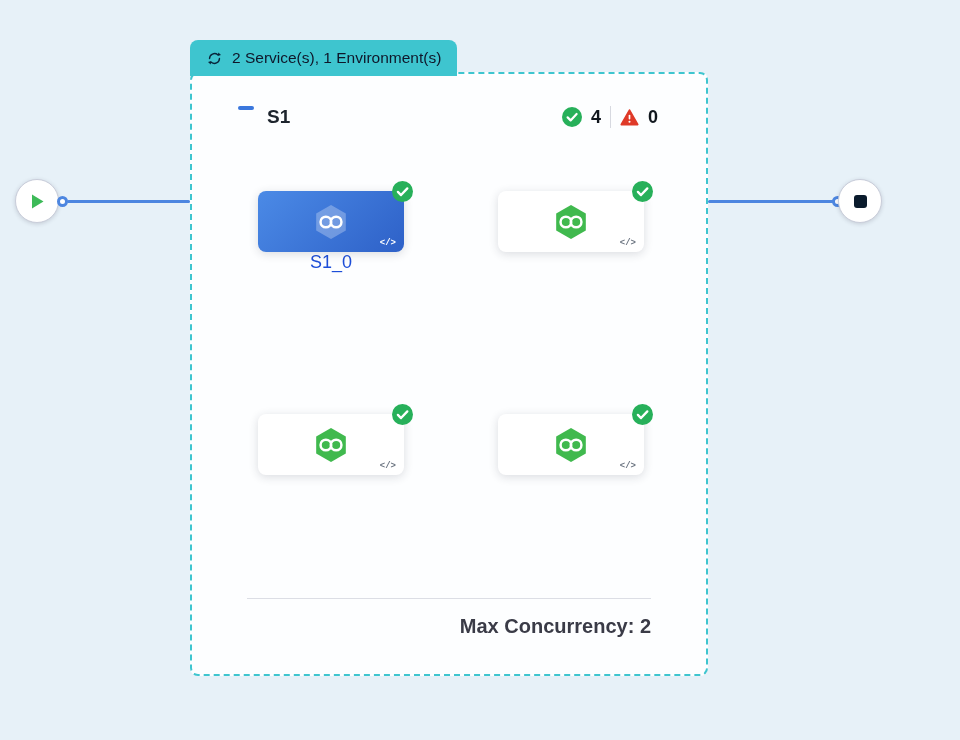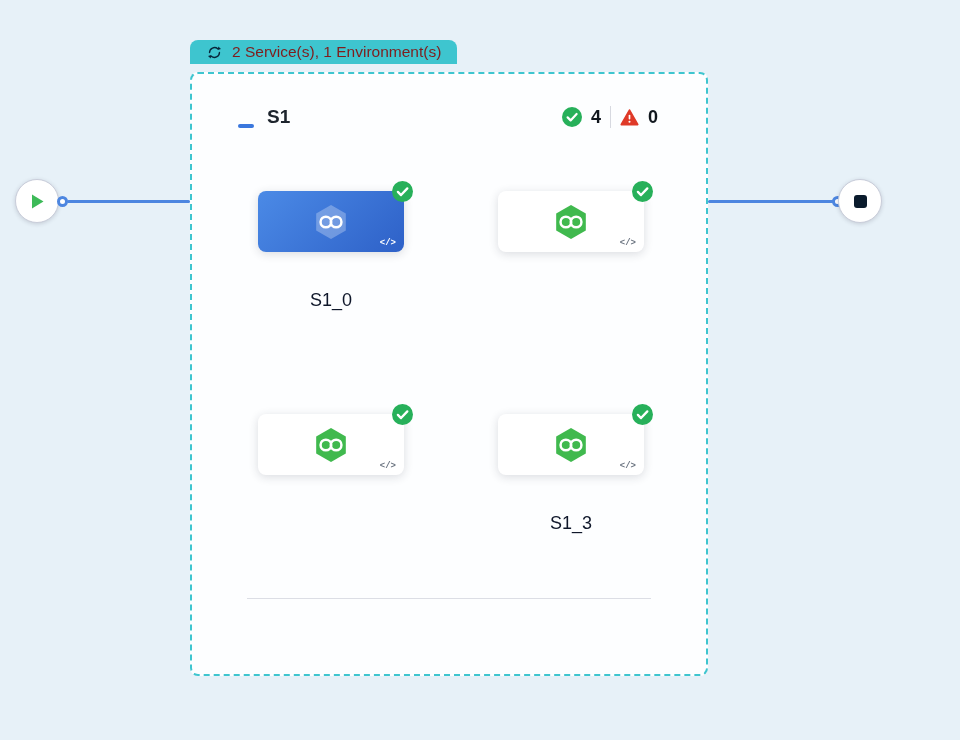--- a/index.html
+++ b/index.html
@@ -22,48 +22,48 @@
   .connector-dot{position:absolute;width:11px;height:11px;border-radius:50%;background:#fff;
     border:3px solid var(--connector-blue);box-sizing:border-box;z-index:2;}
 
   
   .node-circle{position:absolute;width:44px;height:44px;border-radius:50%;background:#fff;
     border:1px solid #c9cdda;box-shadow:0 1px 4px rgba(40,41,61,.18);
     display:flex;align-items:center;justify-content:center;z-index:2;box-sizing:border-box;}
   .stop-square{width:13px;height:13px;background:#0a1b2c;border-radius:3px;}
 
   
-  .stage-badge{position:absolute;left:190px;top:40px;height:24px;display:inline-flex;align-items:center;
+  .stage-badge{position:absolute;left:190px;top:40px;height:36px;display:inline-flex;align-items:center;
     gap:9px;padding:0 16px;background:var(--accent-teal);border-radius:8px 8px 0 0;
-    color:#7f1d1d;font-size:15.5px;font-weight:500;z-index:4;cursor:pointer;}
+    color:#0f172a;font-size:15.5px;font-weight:500;z-index:4;cursor:pointer;}
 
   
   .group-box{position:absolute;left:190px;top:72px;width:518px;height:604px;background:#fdfeff;
     border:2px dashed var(--accent-teal);border-radius:8px;box-sizing:border-box;z-index:3;}
 
   .group-header{position:absolute;left:46px;right:48px;top:32px;display:flex;align-items:center;
     justify-content:space-between;}
-  .header-left{display:flex;align-items:flex-end;}
+  .header-left{display:flex;align-items:flex-start;}
   .minus-icon{width:16px;height:4px;background:#3a77dd;border-radius:2px;cursor:pointer;}
   .group-title{font-size:19px;font-weight:700;color:var(--text-dark);margin-left:13px;}
   .counts{display:flex;align-items:center;gap:9px;font-size:18px;font-weight:700;color:#10161d;}
   .count-divider{width:1px;height:22px;background:#d7d9e0;}
   .icon{display:inline-flex;align-items:center;justify-content:center;line-height:0;}
 
   
   .service{position:absolute;width:146px;text-align:center;}
   .service .card{position:relative;width:146px;height:61px;border-radius:8px;background:#fff;
     box-shadow:0 2px 10px rgba(40,41,61,.16);display:flex;align-items:center;justify-content:center;
     cursor:pointer;}
   .service .card.selected{background:linear-gradient(135deg,var(--selected-blue-start),var(--selected-blue-end));}
   .check-badge{position:absolute;top:-10px;right:-9px;}
   .code-glyph{position:absolute;right:8px;bottom:4px;font-size:9px;font-weight:700;color:#6b7480;
     font-family:"Liberation Mono",monospace;}
   .card.selected .code-glyph{color:#ffffff;}
-  .service-label{margin-top:38px;font-size:18px;color:#0f172a;}
+  .service-label{font-size:18px;color:#1d4ed8;}
 
   
   .footer-divider{position:absolute;left:55px;right:55px;top:524px;height:1px;background:#dcdee5;}
   .max-label{position:absolute;right:55px;top:541px;font-size:20px;font-weight:700;color:#3a3b47;}
 </style>
 </head>
 <body>
 
 <div class="stage">
 
@@ -200,19 +200,19 @@
           </svg>
         </span>
         <span class="code-glyph">&lt;/&gt;</span>
         <span class="check-badge icon">
           <svg width="21" height="21" viewBox="0 0 20 20">
             <circle cx="10" cy="10" r="10" style="fill:var(--success-green)"></circle>
             <path d="M5.6 10.4l3 3 6-6.4" style="fill:none;stroke:#fff;stroke-width:2.2;stroke-linecap:round;stroke-linejoin:round"></path>
           </svg>
         </span>
       </div>
-      <div class="service-label">S1_3</div>
     </div>
 
     <div class="footer-divider"></div>
+    <div class="max-label">Max Concurrency: 2</div>
 
   </div>
 </div>
 
 </body></html>

